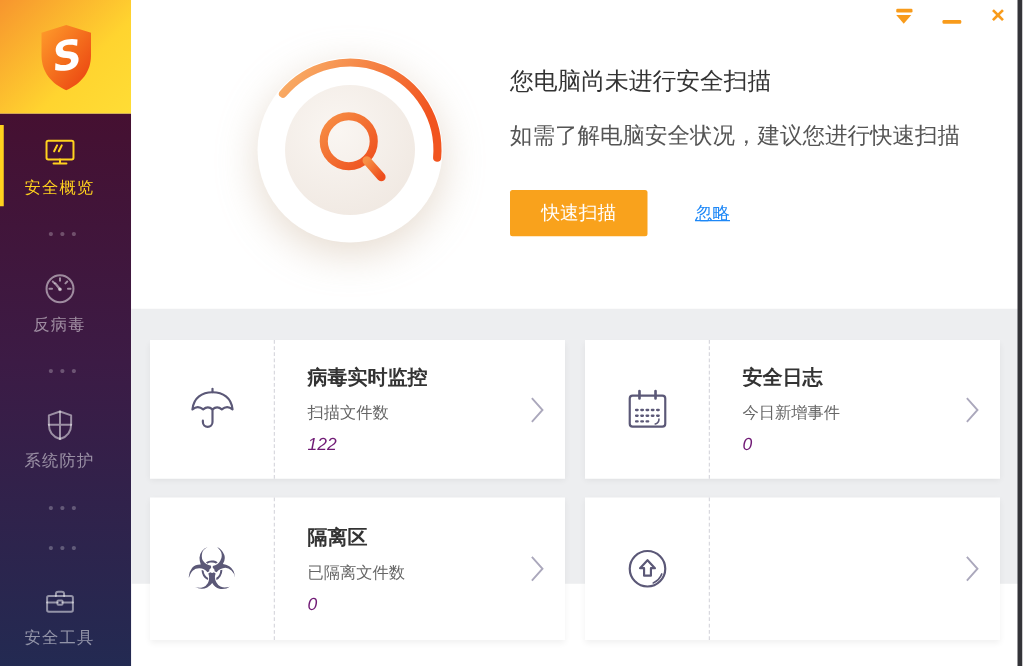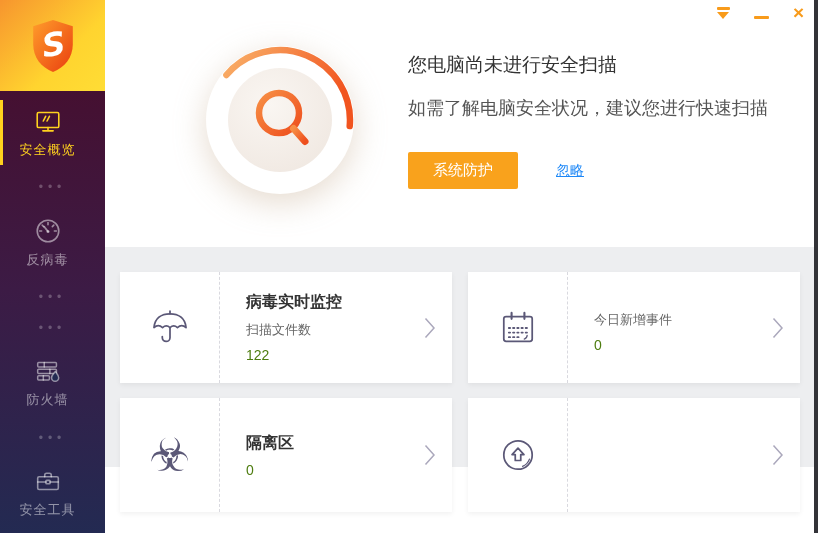--- a/index.html
+++ b/index.html
@@ -73,21 +73,21 @@
     box-shadow:0 2px 5px rgba(0,0,0,0.06);
   }
   .icon-cell{
     width:100px; flex:none; display:flex; align-items:center; justify-content:center;
     border-right:1px dashed #D9D9DF; color:#5B5877;
   }
   .glyph-icon{ font-family:"DejaVu Sans",sans-serif; font-size:46px; line-height:1; color:#5B5877; }
   .text-cell{ flex:1; display:flex; flex-direction:column; justify-content:center; padding-left:26px; }
   .card-title{ font-size:16px; font-weight:600; color:#333; }
   .card-sub{ font-size:13px; color:#666; margin-top:8px; }
-  .card-value{ font-size:14px; color:#4d7c0f; margin-top:8px; }
+  .card-value{ font-size:14px; color:#701a75; margin-top:8px;font-style:italic; }
   .chevron{ position:absolute; right:16px; top:50%; transform:translateY(-50%); }
 
   
   .screen-edge{ position:absolute; right:0; top:0; width:4px; height:533px; background:#333338; z-index:9; }
 </style>
 </head>
 <body>
 
 <div class="logo-block">
   <svg width="54" height="58" viewBox="0 0 60 64">
@@ -117,32 +117,29 @@
     <svg class="s-icon" viewBox="0 0 32 32" fill="none" stroke="currentColor" stroke-width="1.7" stroke-linecap="round">
       <circle cx="16" cy="16" r="11.5"></circle>
       <path d="M16,7 v2.2 M9.8,9.8 l1.6,1.6 M22.2,9.8 l-1.6,1.6 M7,16 h2.2 M25,16 h-2.2"></path>
       <path d="M16,16.5 L12,11.5" stroke-width="2"></path>
       <circle cx="16" cy="16.5" r="1.6" fill="currentColor" stroke="none"></circle>
     </svg>
     <span class="s-label">反病毒</span>
   </div>
   <div class="side-dots">•••</div>
 
-  <div class="side-dots">•••</div>
-
   <div class="side-item">
-    <svg class="s-icon" viewBox="0 0 32 32" fill="none" stroke="currentColor" stroke-width="1.6" stroke-linecap="round" stroke-linejoin="round">
-      <rect x="5" y="7" width="20" height="4.6" rx="1"></rect>
-      <rect x="5" y="14" width="20" height="4.6" rx="1"></rect>
-      <rect x="5" y="21" width="12.5" height="4.6" rx="1"></rect>
-      <path d="M12,7 v4.6 M18,14 v4.6 M11,21 v4.6"></path>
-      <path d="M23.8,16.5 c2,2.6 3.6,4.2 3.6,6.6 a3.8,3.8 0 0 1 -7.6,0 c0,-2.4 1.8,-3.6 4,-6.6 Z" fill="#232A52" stroke="currentColor"></path>
-    </svg>
-    <span class="s-label">防火墙</span>
-  </div>
+    <svg class="s-icon" viewBox="0 0 32 32" fill="none" stroke="currentColor" stroke-width="1.7" stroke-linecap="round" stroke-linejoin="round">
+      <path d="M16,4.5 L25.5,7.8 V15.7 C25.5,22.2 21.3,26.2 16,28 C10.7,26.2 6.5,22.2 6.5,15.7 V7.8 Z"></path>
+      <path d="M16,4.5 V28 M6.5,15.7 H25.5"></path>
+    </svg>
+    <span class="s-label">系统防护</span>
+  </div>
+  <div class="side-dots">•••</div>
+
   <div class="side-dots">•••</div>
 
   <div class="side-item">
     <svg class="s-icon" viewBox="0 0 32 32" fill="none" stroke="currentColor" stroke-width="1.7" stroke-linecap="round" stroke-linejoin="round">
       <rect x="5" y="11.5" width="22" height="13.5" rx="1.5"></rect>
       <path d="M12.5,11.5 V9.8 a2,2 0 0 1 2,-2 h3 a2,2 0 0 1 2,2 v1.7"></path>
       <path d="M5,17 H13.8 M18.2,17 H27"></path>
       <rect x="13.8" y="15.3" width="4.4" height="3.6" rx="0.8"></rect>
     </svg>
     <span class="s-label">安全工具</span>
@@ -186,21 +183,21 @@
           <circle cx="79" cy="73" r="20" fill="none" stroke="url(#magGrad)" stroke-width="6.5"></circle>
           <line x1="93.5" y1="88.5" x2="105" y2="101.5" stroke="url(#magGrad)" stroke-width="7" stroke-linecap="round"></line>
         </g>
       </svg>
     </div>
 
     <div class="hero-text">
       <div class="hero-title">您电脑尚未进行安全扫描</div>
       <div class="hero-sub">如需了解电脑安全状况，建议您进行快速扫描</div>
       <div class="hero-actions">
-        <button class="scan-btn">系统防护</button>
+        <button class="scan-btn">快速扫描</button>
         <a class="ignore-link">忽略</a>
       </div>
     </div>
   </section>
 
   <section class="cards-section">
     <div class="cards-grid">
 
       <div class="card">
         <div class="icon-cell">
@@ -223,34 +220,36 @@
       <div class="card">
         <div class="icon-cell">
           <svg width="44" height="44" viewBox="0 0 48 48" fill="none" stroke="#5B5877" stroke-width="1.9" stroke-linecap="round" stroke-linejoin="round">
             <rect x="8.5" y="11.5" width="31" height="27" rx="2.5"></rect>
             <path d="M17,7.5 v6.5 M31,7.5 v6.5" stroke-width="2.3"></path>
             <path d="M14,24 H34 M14,29 H34 M14,34 H26" stroke-width="2" stroke-dasharray="1.4 3.2"></path>
             <path d="M34,32 a4.5,4.5 0 0 1 -3.2,4.2" stroke-width="1.4"></path>
           </svg>
         </div>
         <div class="text-cell">
+          <div class="card-title">安全日志</div>
           <div class="card-sub">今日新增事件</div>
           <div class="card-value">0</div>
         </div>
         <svg class="chevron" width="12" height="22" viewBox="0 0 12 22">
           <polyline points="1.5,1.5 10,11 1.5,20.5" fill="none" stroke="#ABA8BC" stroke-width="1.5"></polyline>
         </svg>
       </div>
 
       <div class="card">
         <div class="icon-cell">
           <span class="glyph-icon">☣</span>
         </div>
         <div class="text-cell">
           <div class="card-title">隔离区</div>
+          <div class="card-sub">已隔离文件数</div>
           <div class="card-value">0</div>
         </div>
         <svg class="chevron" width="12" height="22" viewBox="0 0 12 22">
           <polyline points="1.5,1.5 10,11 1.5,20.5" fill="none" stroke="#ABA8BC" stroke-width="1.5"></polyline>
         </svg>
       </div>
 
       <div class="card">
         <div class="icon-cell">
           <svg width="44" height="44" viewBox="0 0 48 48" fill="none" stroke="#5B5877" stroke-width="1.9" stroke-linecap="round" stroke-linejoin="round">

